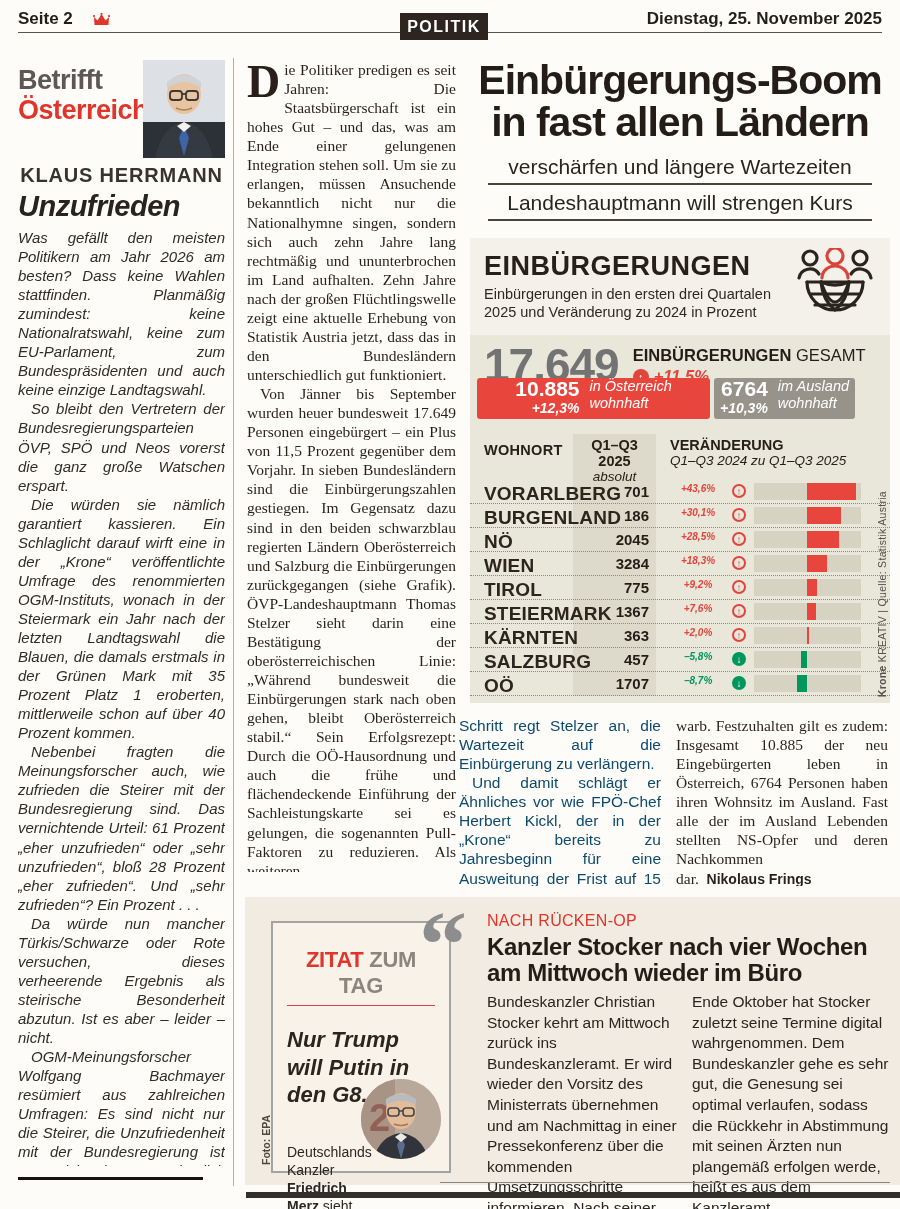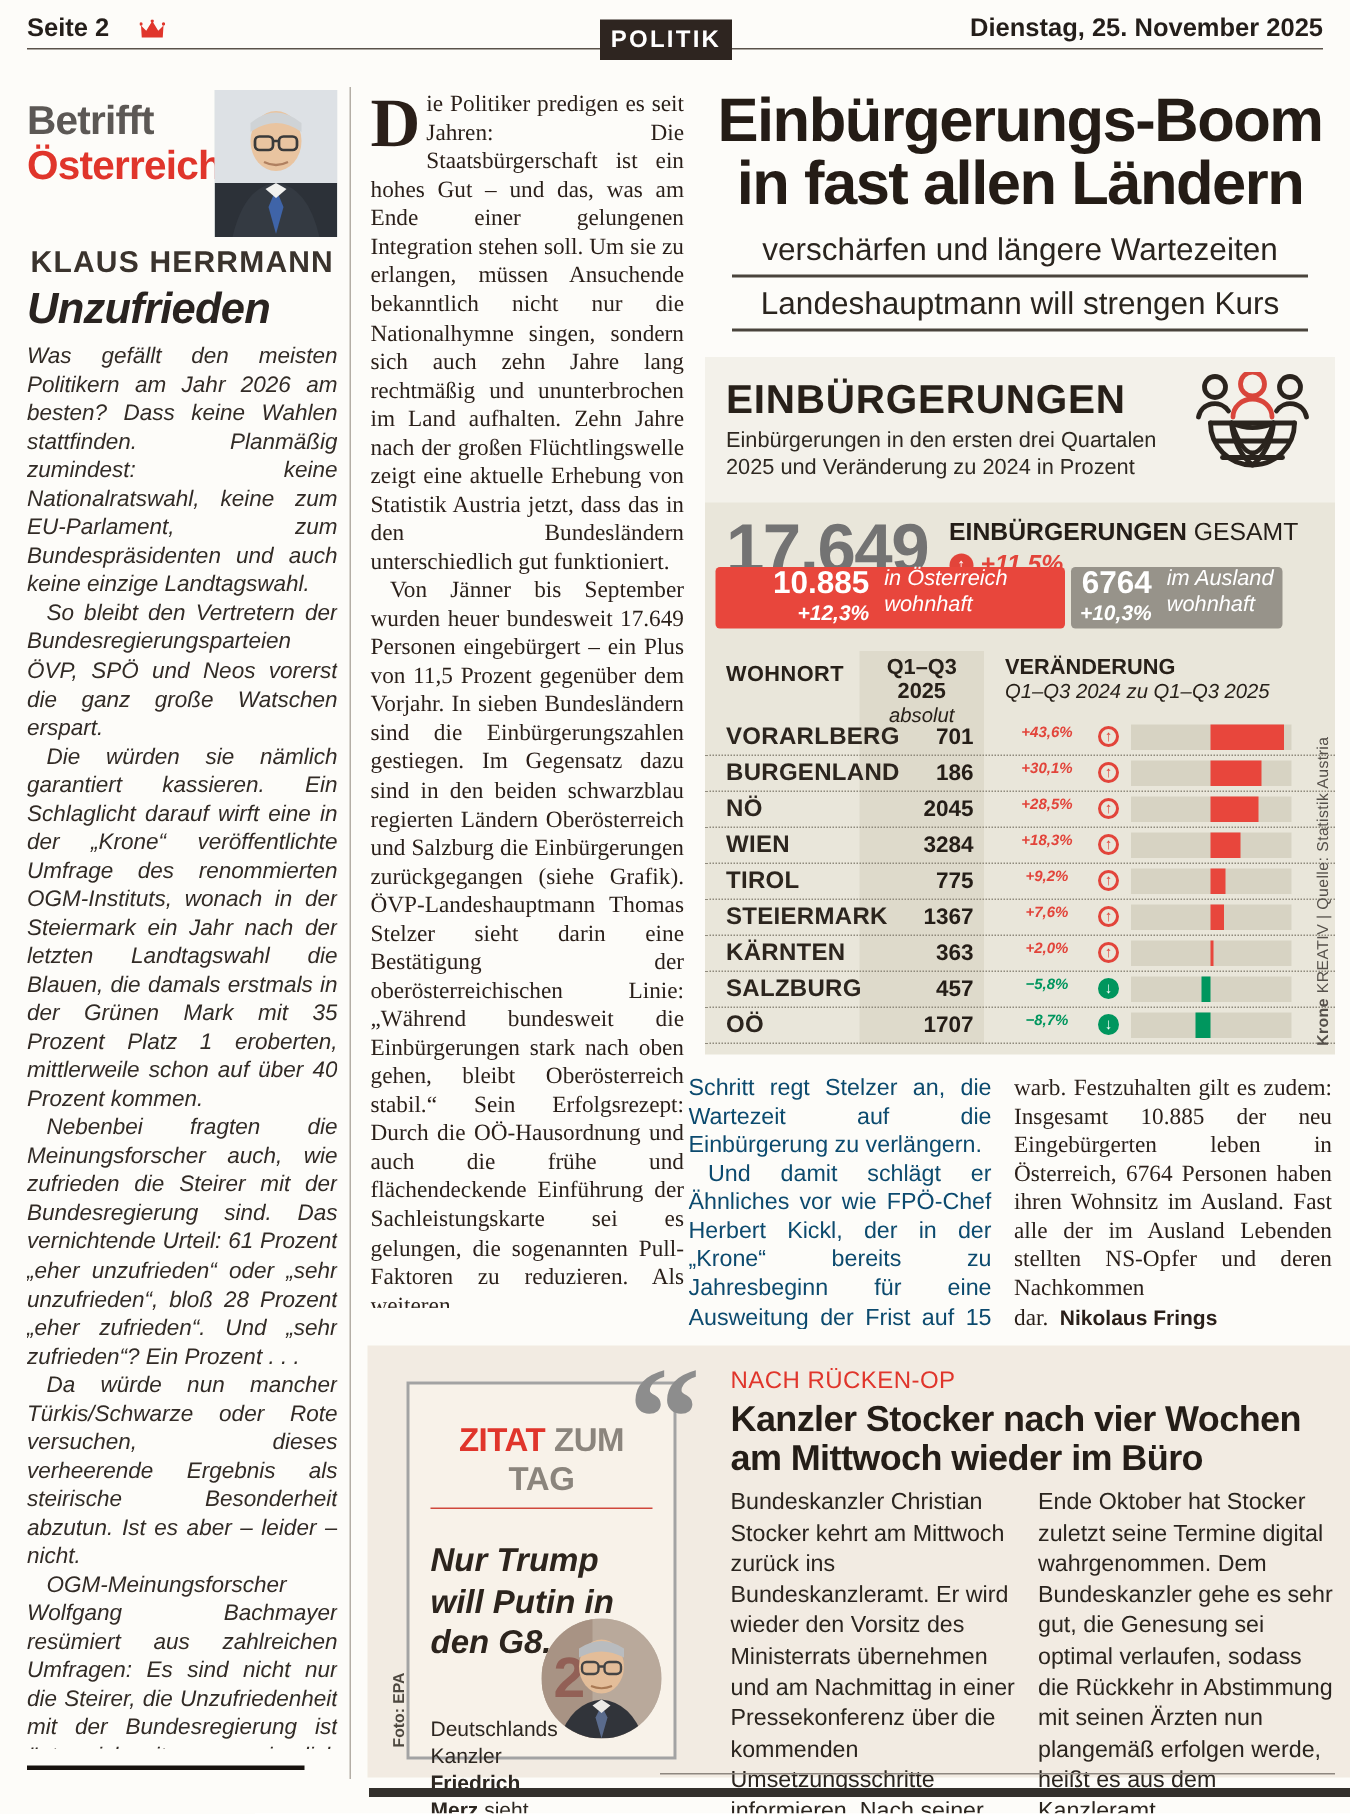--- a/index.html
+++ b/index.html
@@ -61,21 +61,21 @@
   .g-table { position:absolute; left:0; top:196px; width:420px; }
   .col-stripe { position:absolute; left:103px; top:0; width:83px; height:262px; background:#dedacb; }
   .g-head { position:absolute; left:0; top:0; width:420px; height:44px; }
   .gh1 { position:absolute; left:14px; top:8px; font-size:14.5px; font-weight:800; letter-spacing:0.3px; color:#272019;}
   .gh2 { position:absolute; left:103px; top:3px; width:83px; text-align:center; font-size:14.5px; font-weight:800; color:#272019;}
   .gh2 .sub { display:block; font-weight:normal; font-style:italic; font-size:13.5px; margin-top:0px;}
   .gh3 { position:absolute; left:200px; top:3px; font-size:14.5px; font-weight:800; color:#272019;}
   .gh3 .sub { display:block; font-weight:normal; font-style:italic; font-size:13.5px;}
   .g-rows { position:absolute; left:0; top:46px; width:420px; }
   .g-row { position:relative; height:24px; border-bottom:1px dotted #8f8a7d; }
-  .g-row .name { position:absolute; left:14px; top:3px; font-size:16px; font-weight:600; letter-spacing:0.2px; color:#2c251e;}
+  .g-row .name { position:absolute; left:14px; top:3px; font-size:19px; font-weight:600; letter-spacing:0.2px; color:#2c251e;}
   .g-row .val { position:absolute; left:103px; top:3px; width:76px; text-align:right; font-size:15px; font-weight:800; color:#241d17;}
   .g-row .pct { position:absolute; left:200px; top:3px; width:56px; text-align:center; font-size:10px; font-weight:bold; font-style:italic;}
   .g-row .arr { position:absolute; left:262px; top:4px; width:14px; height:14px; border-radius:50%;
     font-size:10px; font-weight:bold; font-style:normal; display:flex; align-items:center; justify-content:center;}
   .g-row .bar-track { position:absolute; left:284px; top:3px; width:107px; height:17px; background:#d7d3c3;}
   .g-row .bar-fill { position:absolute; top:0; height:17px; }
   .g-row.up .pct { color:#e2443a; }
   .g-row.up .arr { border:2px solid #e2443a; color:#e2443a; }
   .g-row.up .bar-fill { background:#e8463c; }
   .g-row.down .pct { color:#00965e; }

